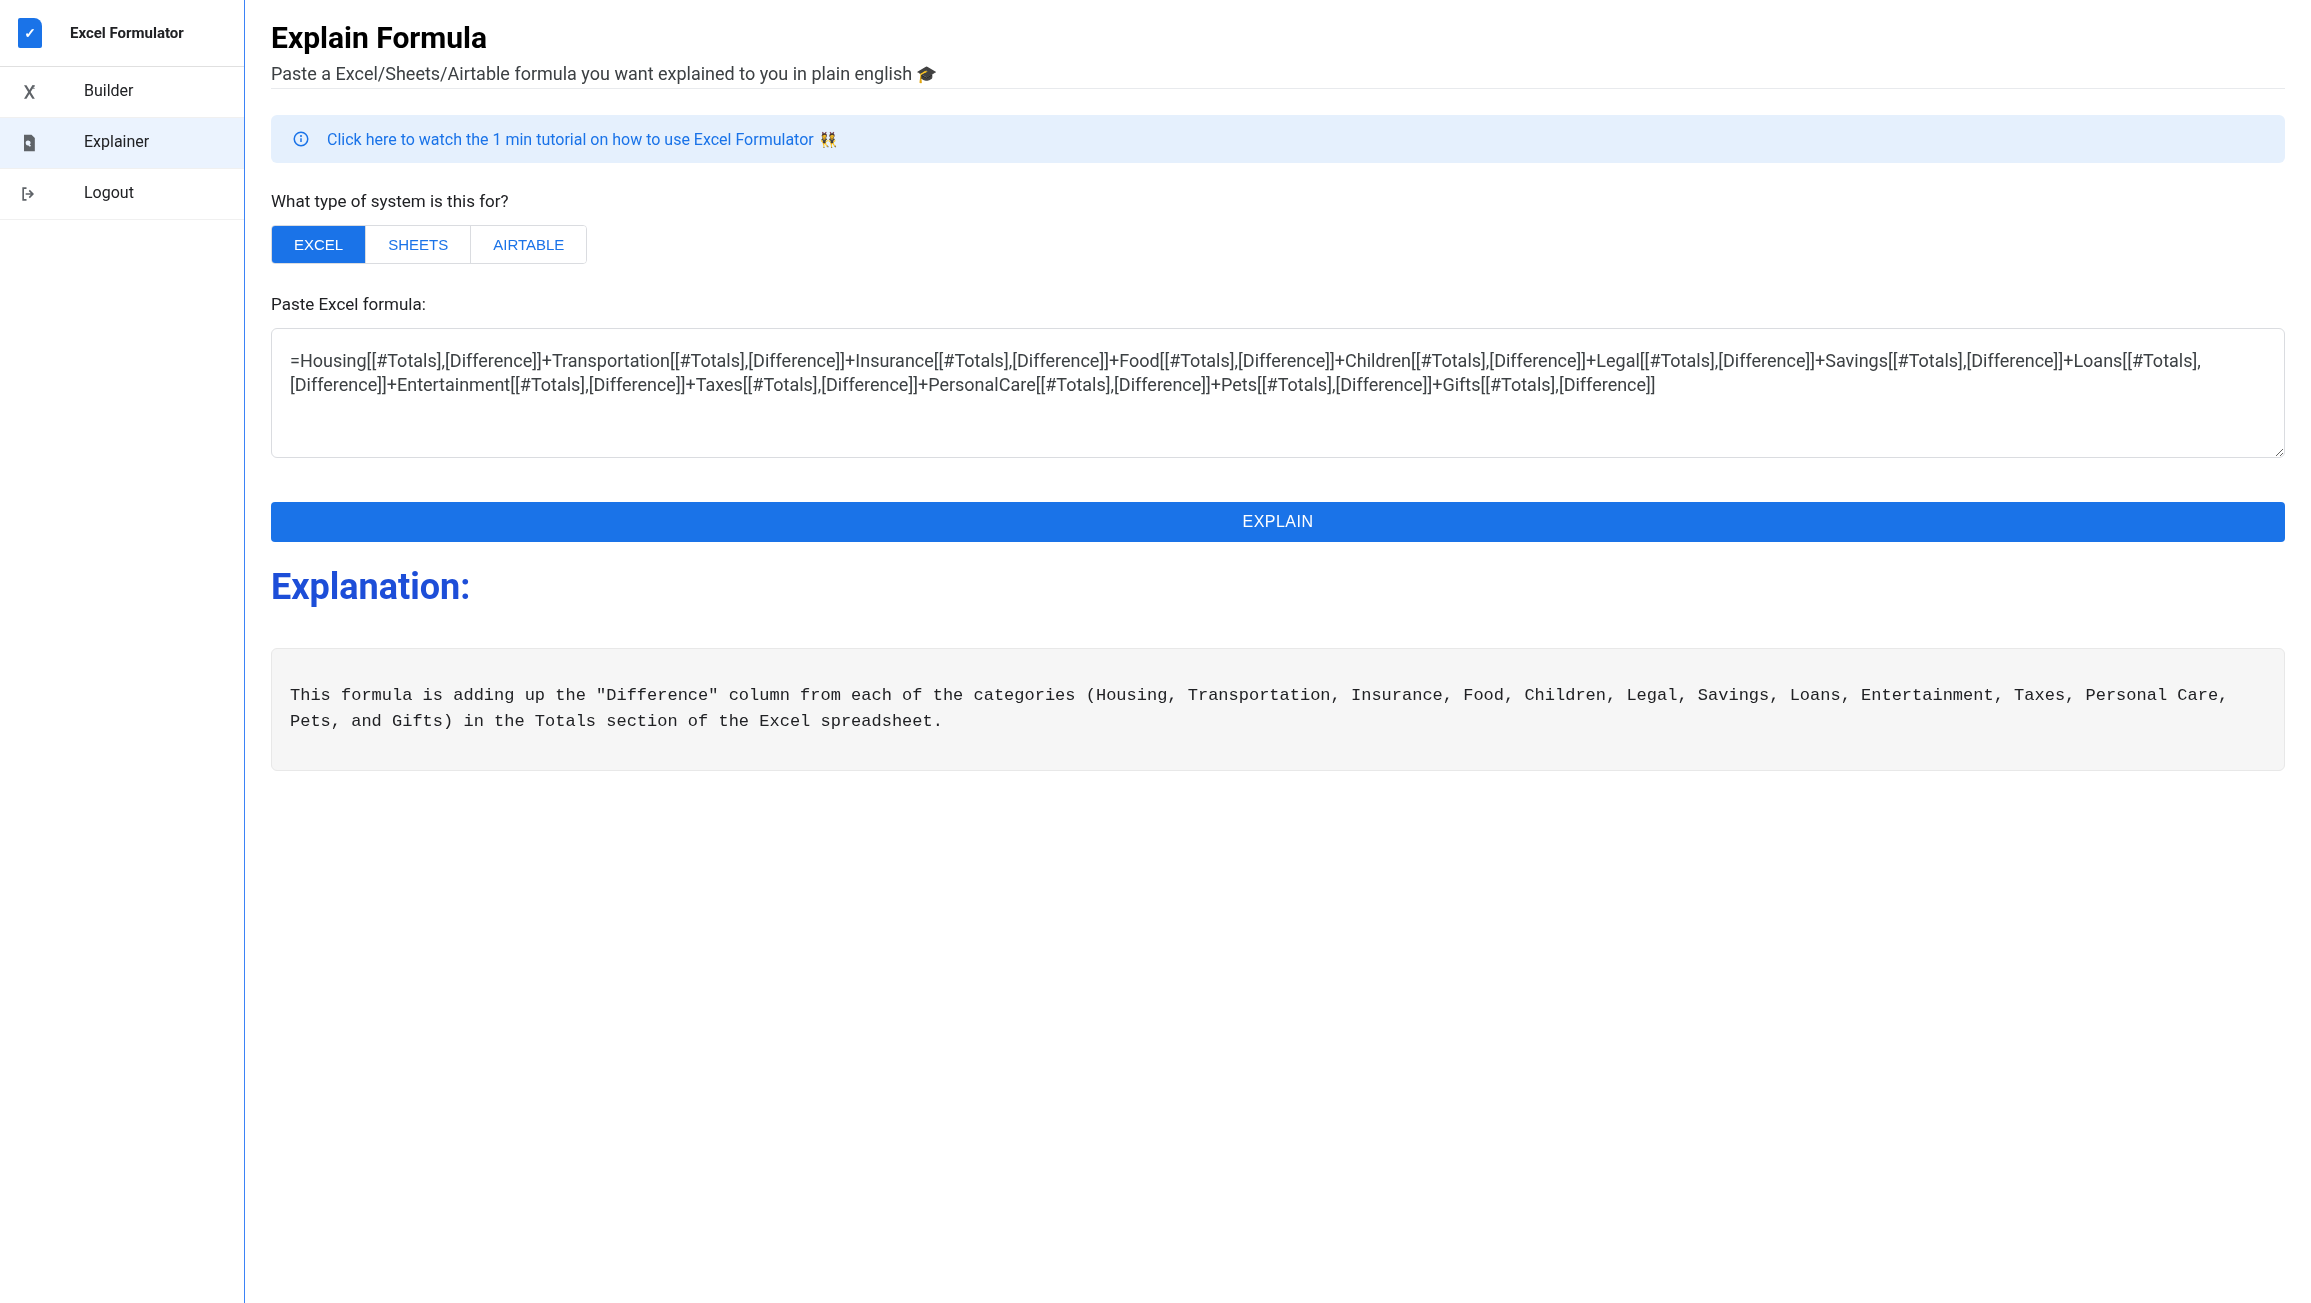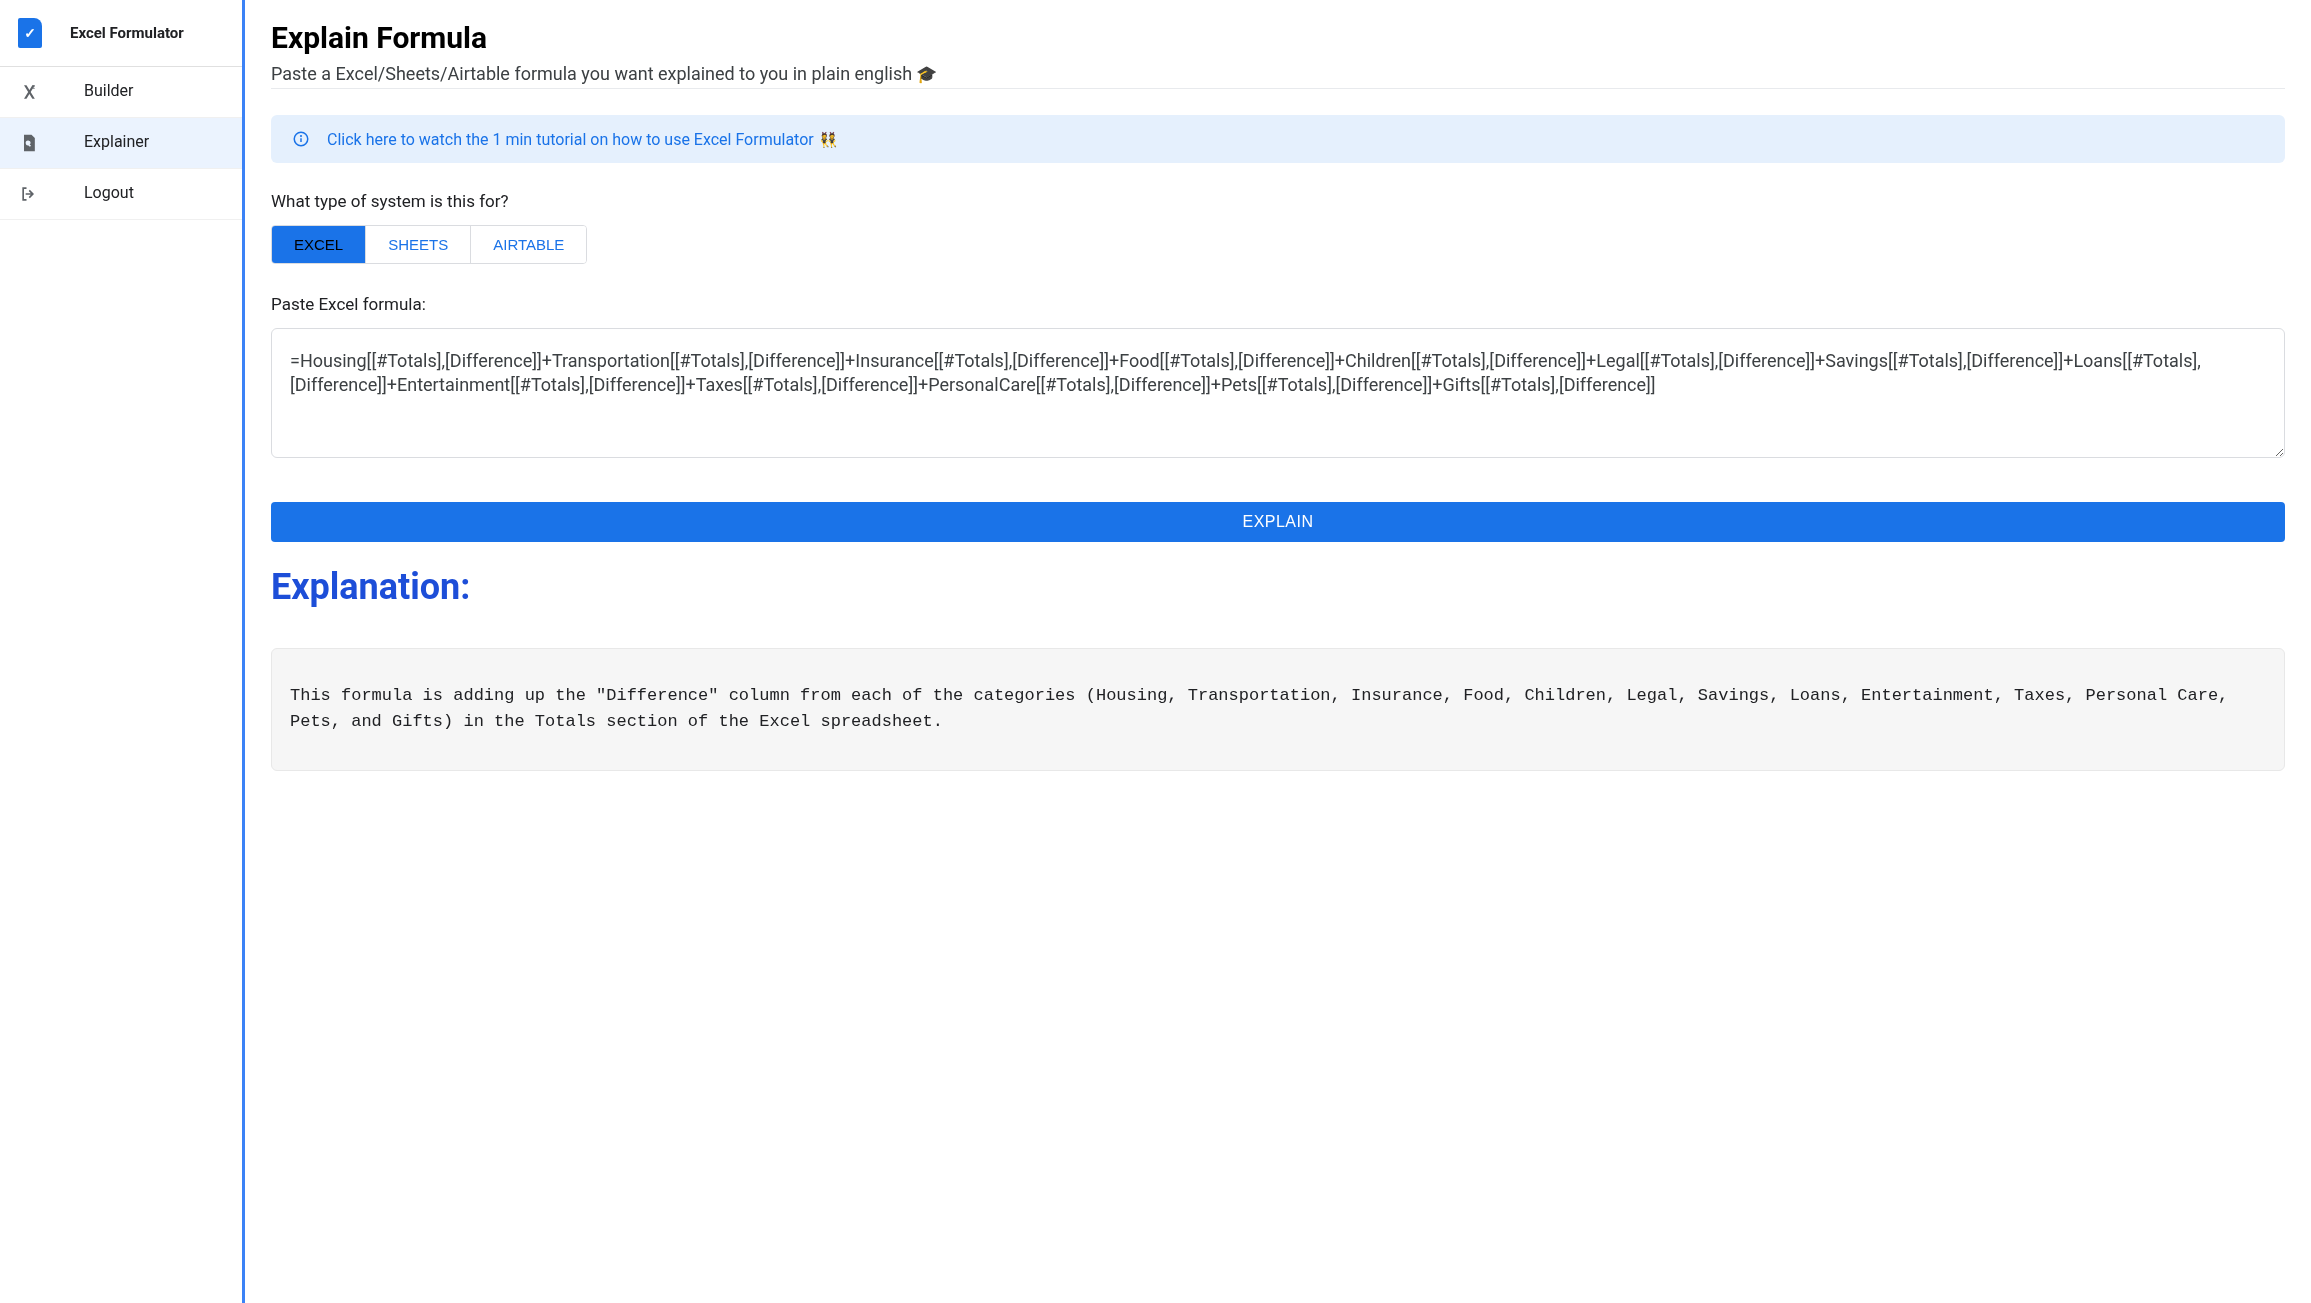--- a/index.html
+++ b/index.html
@@ -9,21 +9,21 @@
     }
     body {
       font-family: -apple-system, BlinkMacSystemFont, "Segoe UI", Roboto, Helvetica, Arial, sans-serif;
       background: #fff;
       color: #202124;
       display: flex;
       min-height: 100vh;
     }
     .sidebar {
       width: 245px;
-      border-right: 3px solid #3b82f6;
+      border-right: 1px solid #3b82f6;
       background: #fff;
       flex-shrink: 0;
     }
     .sidebar-header {
       display: flex;
       align-items: center;
       padding: 18px 18px 18px 18px;
       border-bottom: 1px solid #e0e0e0;
       gap: 28px;
     }
@@ -150,21 +150,21 @@
       background: #fff;
       color: #1a73e8;
       cursor: pointer;
       border-right: 1px solid #dadce0;
     }
     .toggle-btn:last-child {
       border-right: none;
     }
     .toggle-btn.active {
       background: #1a73e8;
-      color: #000000;
+      color: #ffffff;
     }
     .formula-textarea {
       width: 100%;
       min-height: 130px;
       border: 1px solid #dadce0;
       border-radius: 6px;
       padding: 20px 18px;
       font-size: 18px;
       font-family: inherit;
       color: #3c4043;

